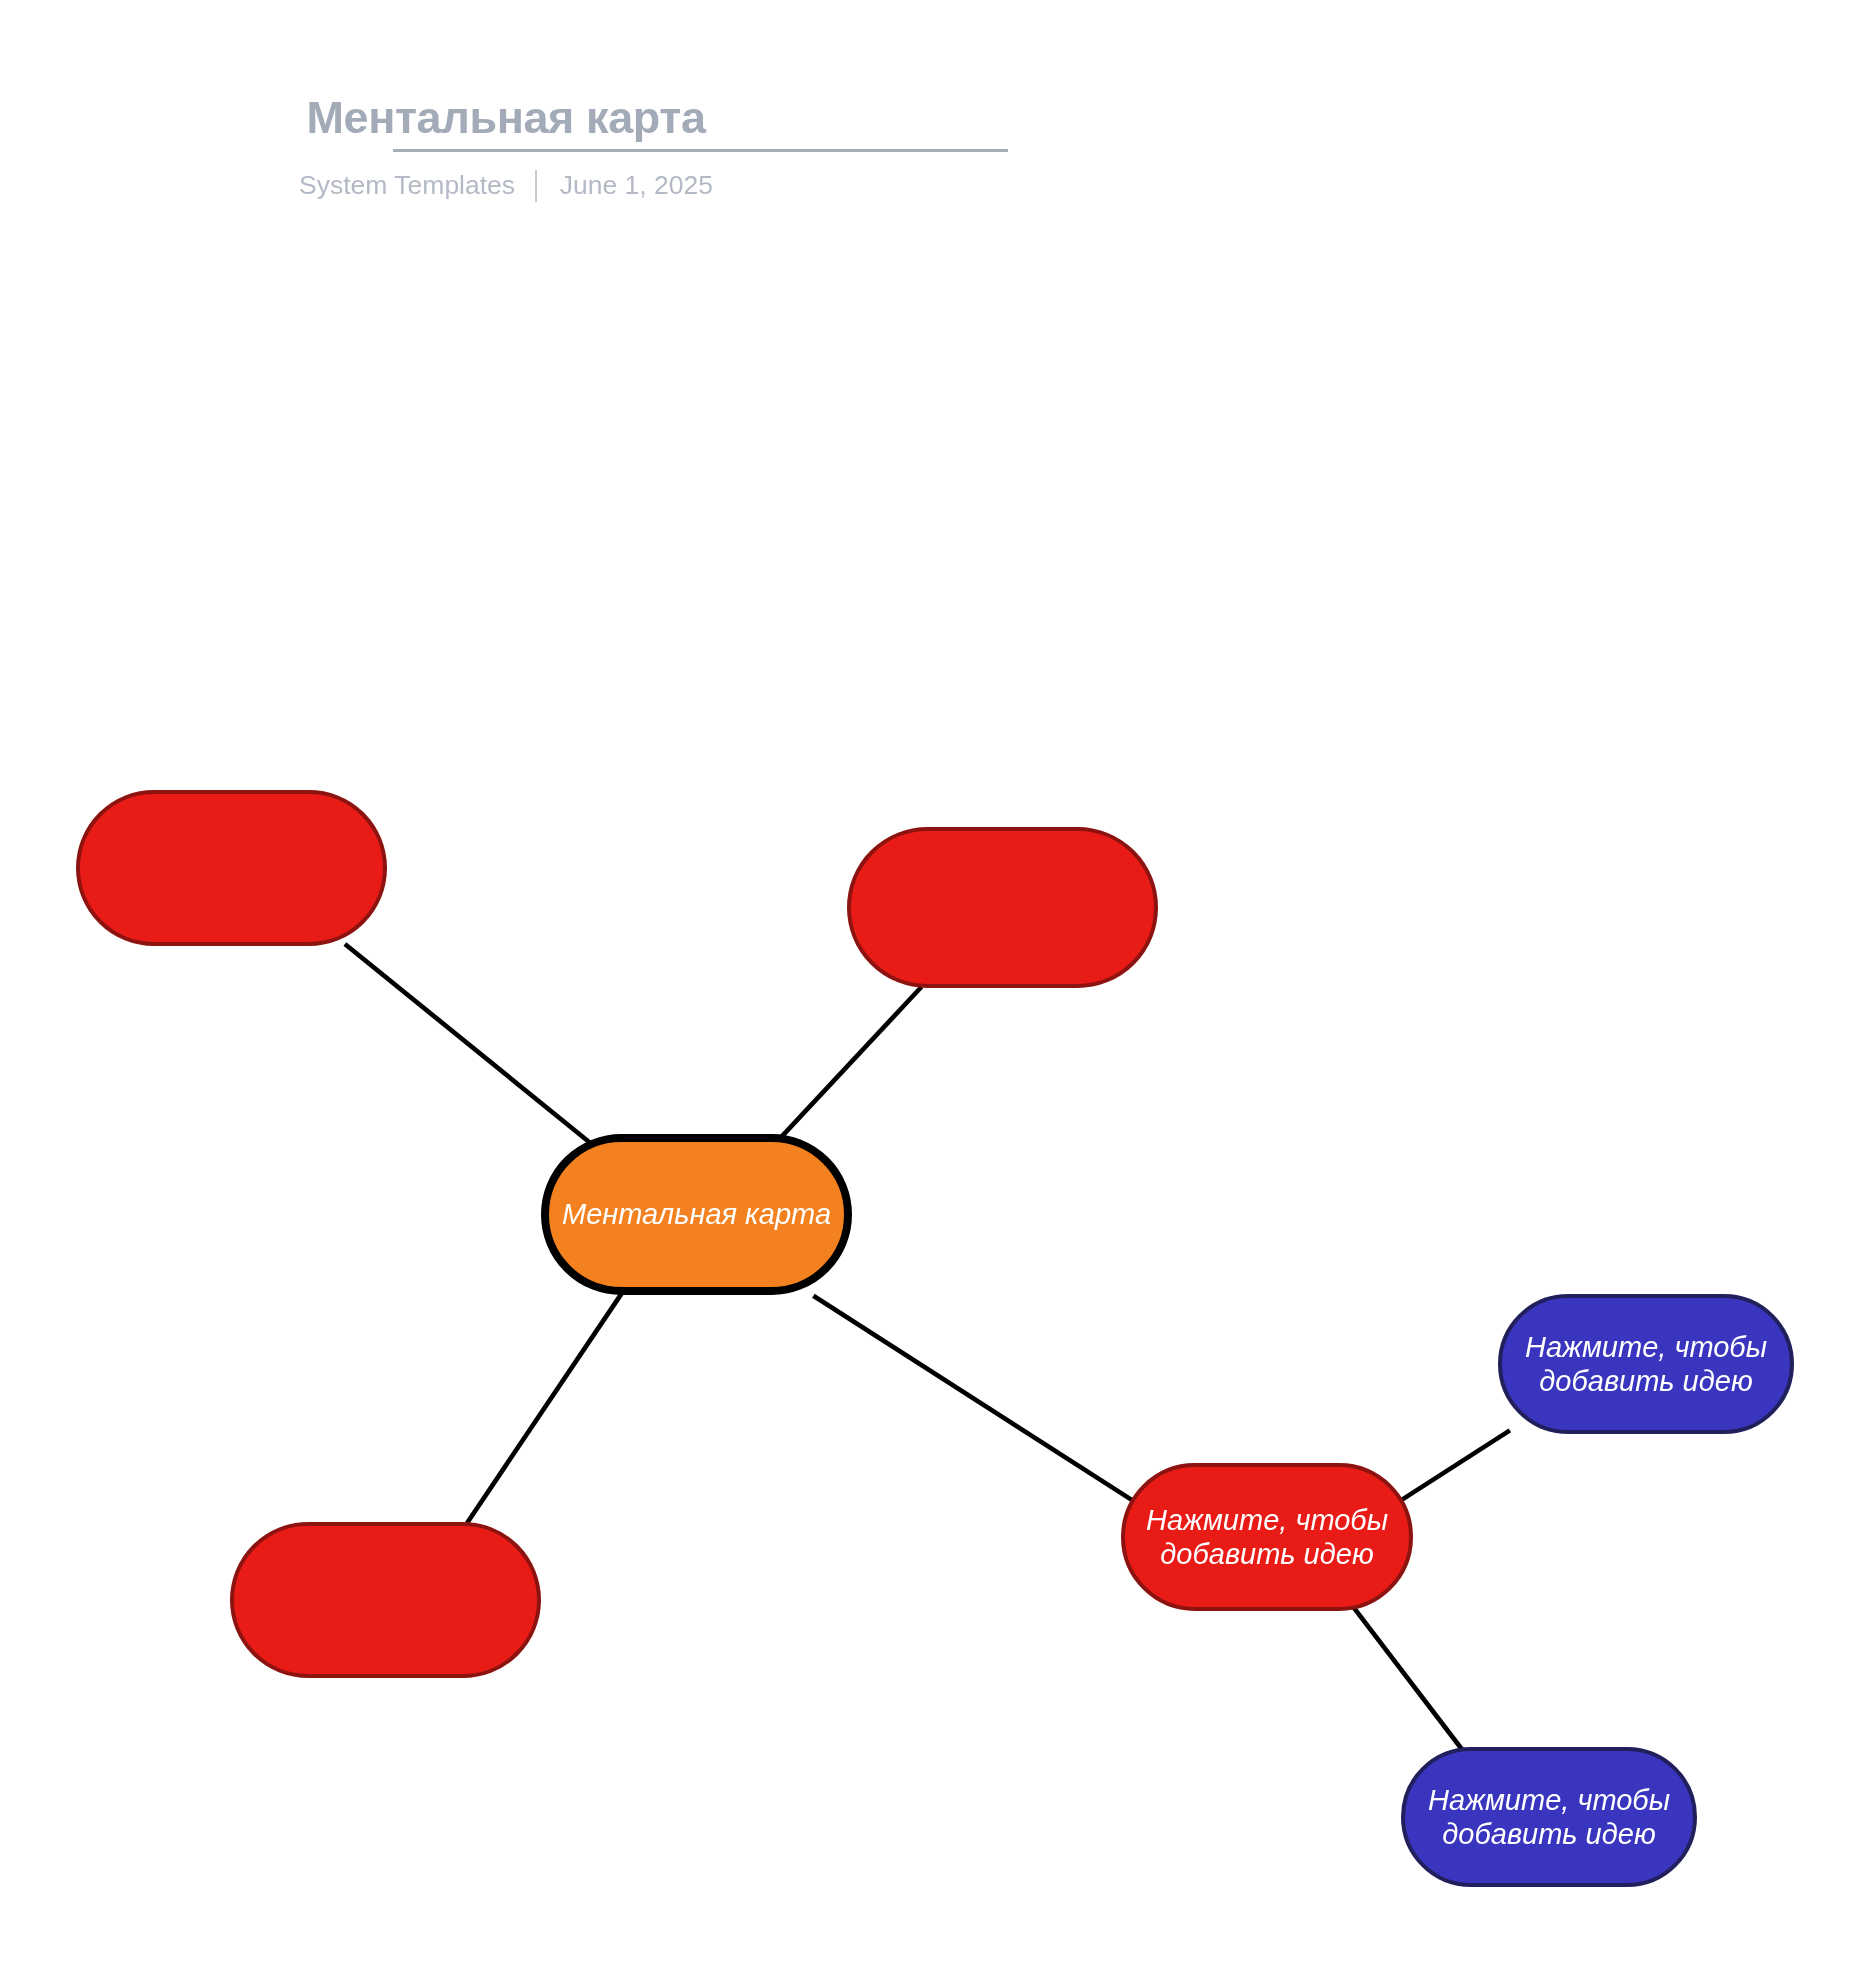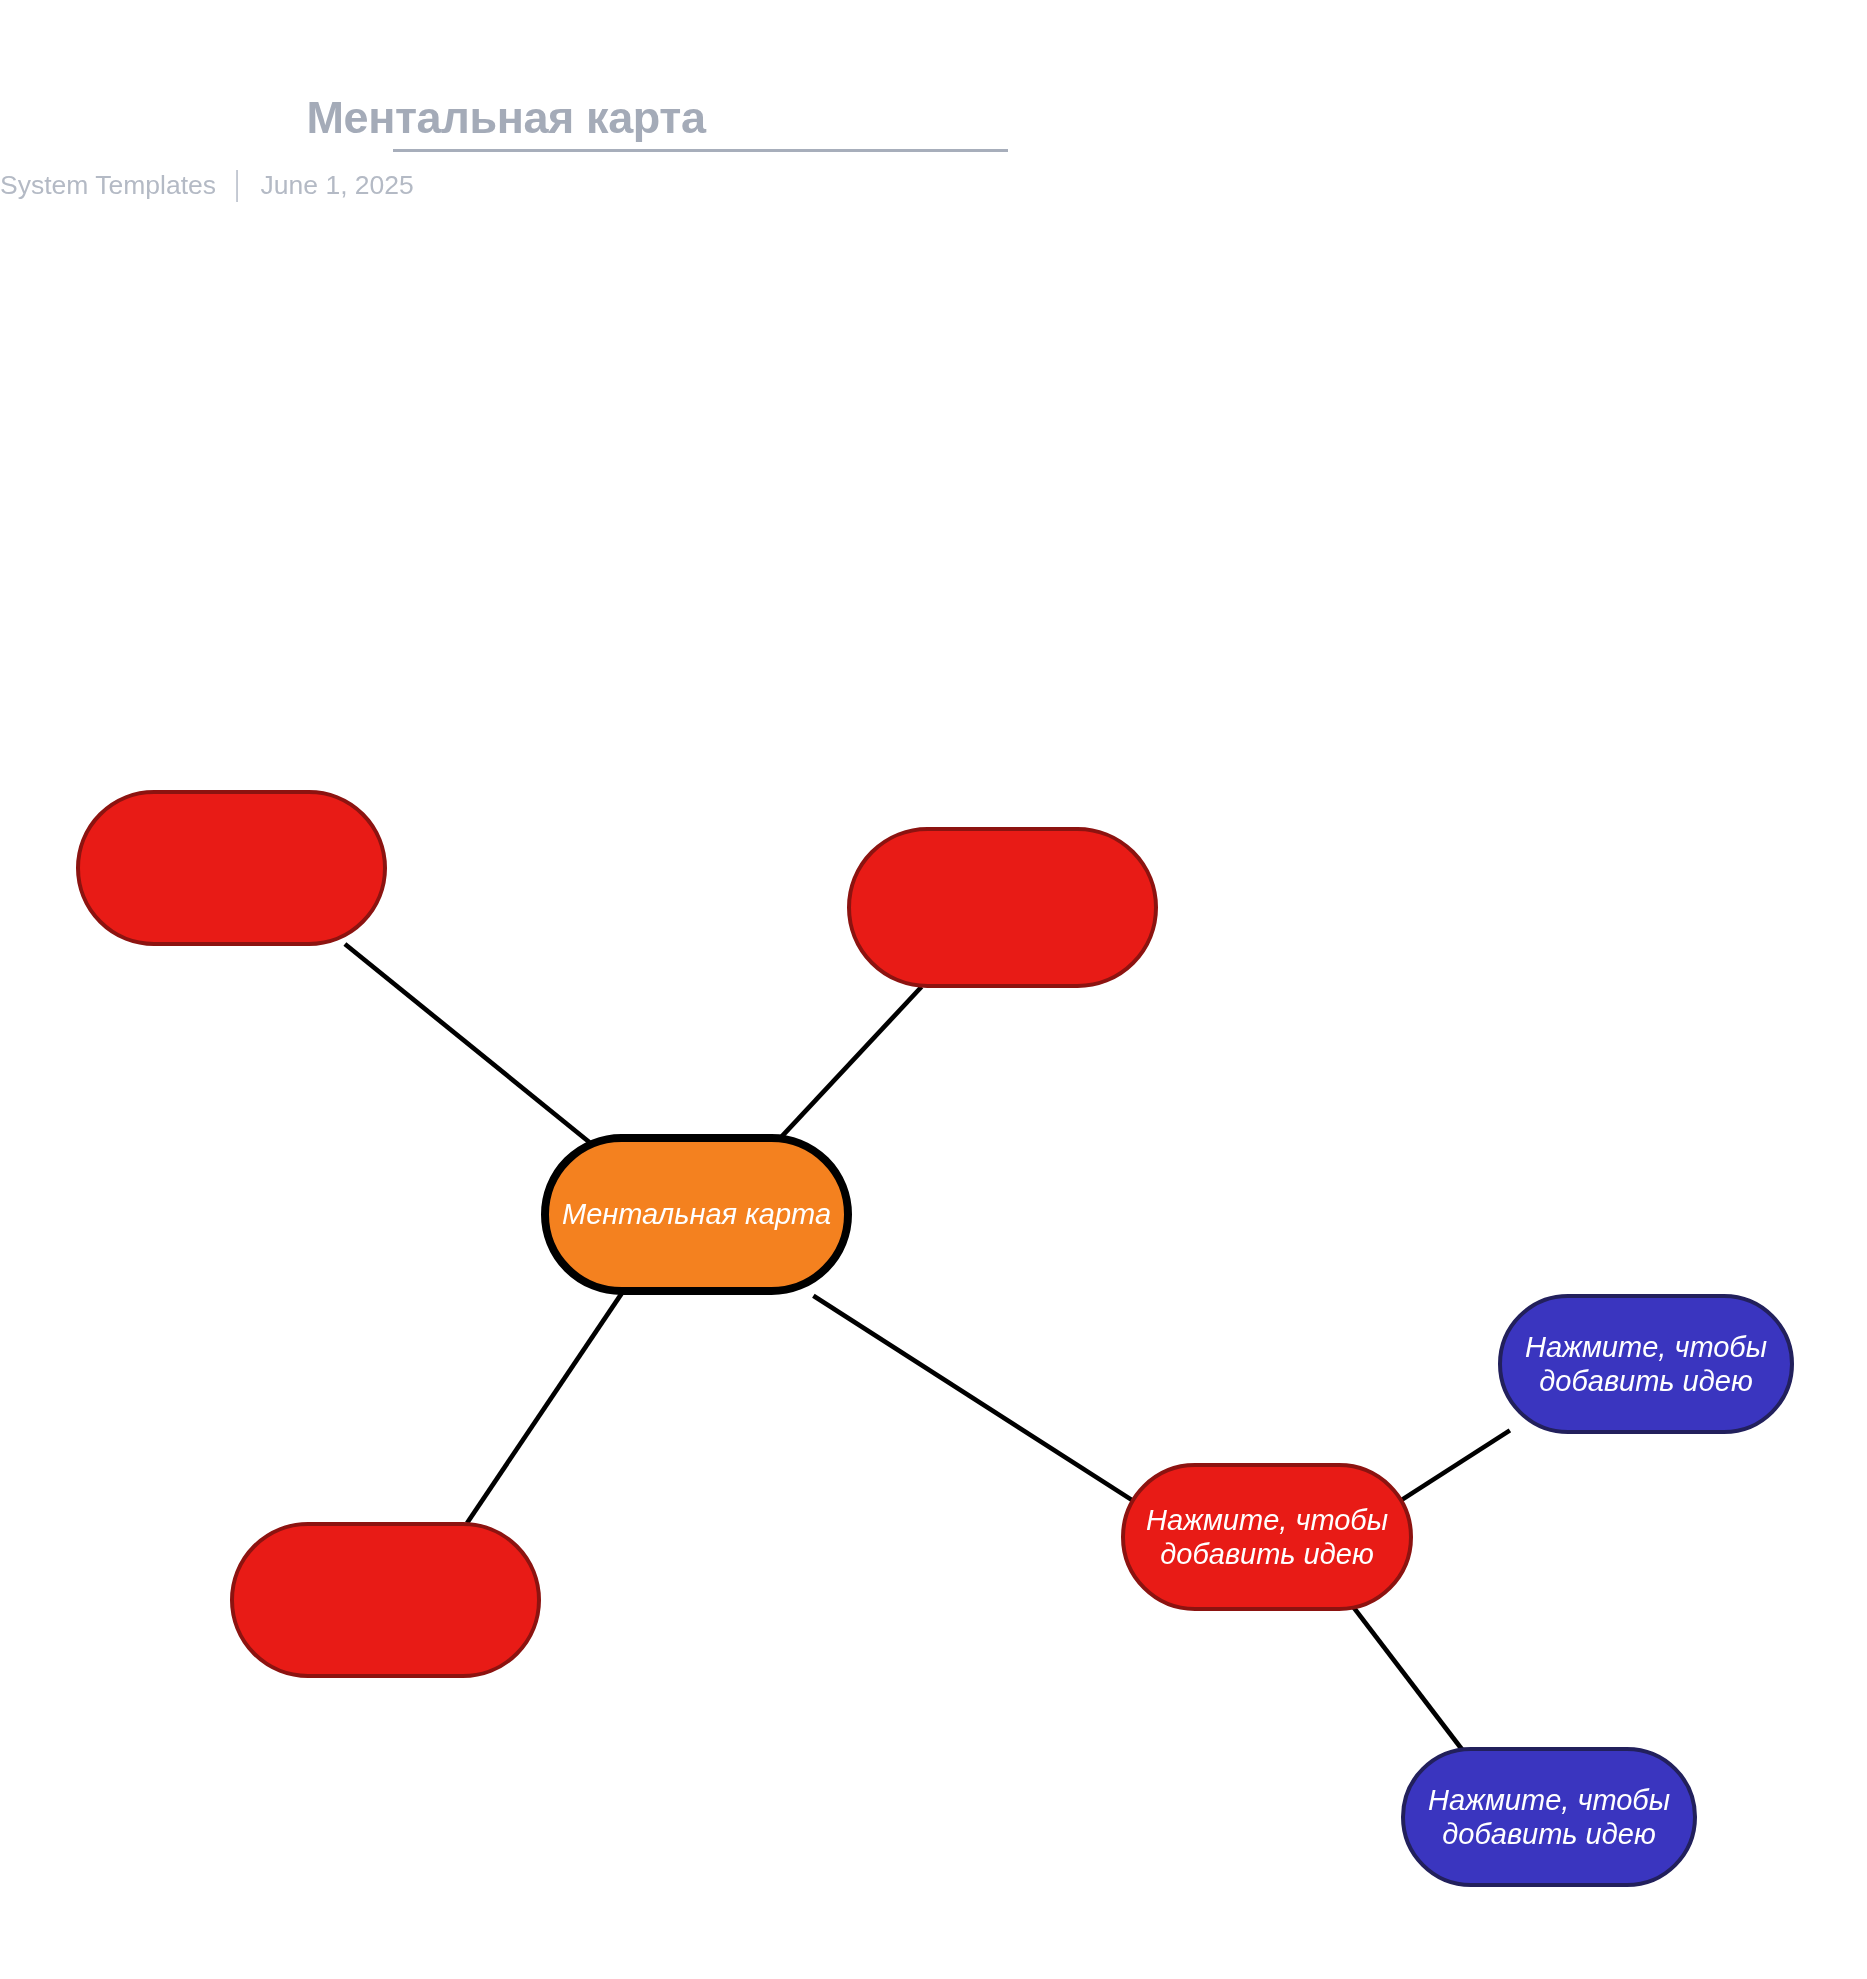--- a/index.html
+++ b/index.html
@@ -41,21 +41,21 @@
     font-weight: bold;
     color: #a4abb8;
     letter-spacing: -0.4px;
     white-space: nowrap;
   }
   #subtitle-row {
     position: absolute;
     left: 0;
     top: 170px;
     width: 1012px;
-    text-align: left;
+    text-align: center;
     font-size: 26.5px;
     color: #b4bac5;
     white-space: nowrap;
   }
   #subtitle-row .sep {
     display: inline-block;
     margin: 0 14px;
     color: #c3c8d2;
   }
 

